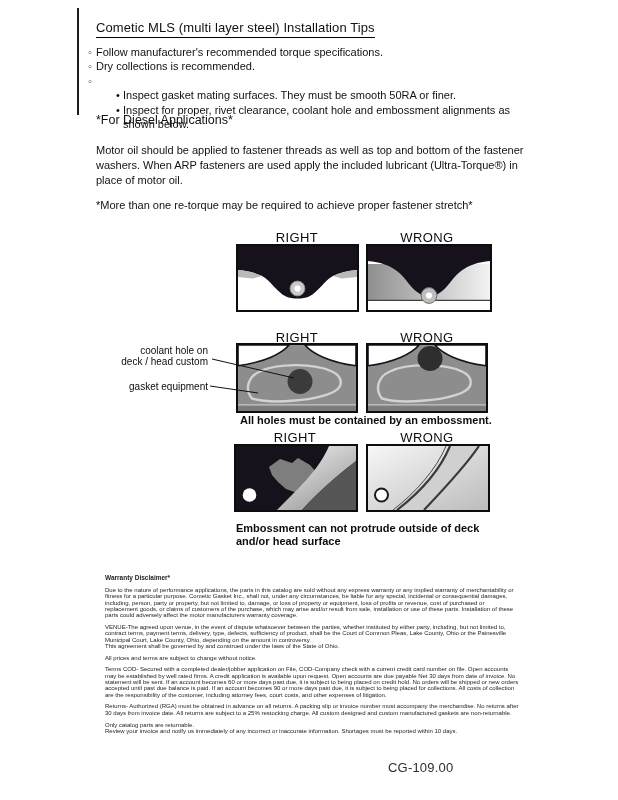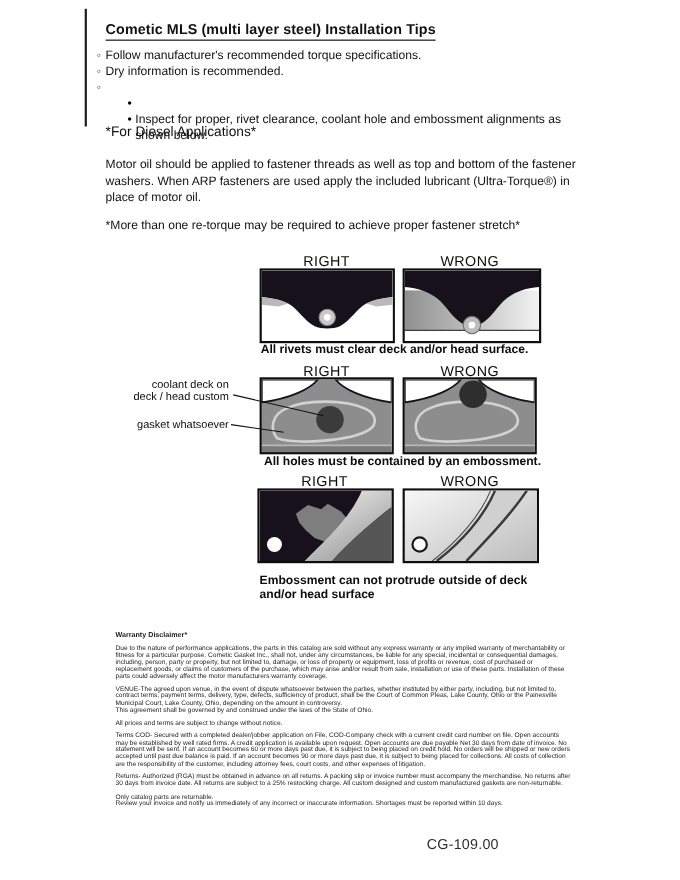--- a/index.html
+++ b/index.html
@@ -5,21 +5,21 @@
   html,body{margin:0;padding:0;background:#ffffff;}
   .page{
     position:relative;width:618px;height:800px;background:#ffffff;overflow:hidden;
     font-family:"Liberation Sans","DejaVu Sans",sans-serif;color:#111;
   }
   .reg-mark{position:absolute;left:77px;top:8px;width:2px;height:107px;background:#1c1c1c;}
 
   
   .sec-tips{position:absolute;left:88px;top:18px;width:440px;}
   .doc-title{
-    display:inline-block;margin:0 0 7px 8px;font-size:13px;font-weight:bold;
+    display:inline-block;margin:0 0 7px 8px;font-size:13px;font-weight:normal;
     border-bottom:1.5px solid #000;padding-bottom:1.5px;letter-spacing:.1px;
   }
   .blist{margin:0;padding:0;list-style:none;font-size:11px;line-height:14.5px;}
   .blist li{display:flex;}
   .blt{width:8px;flex:0 0 8px;color:#333;}
   .sub{margin-left:28px;}
   .sub .blt{width:7px;flex:0 0 7px;color:#000;}
 
   
   .sec-diesel{position:absolute;left:96px;top:113px;width:430px;}
@@ -52,27 +52,28 @@
 
   <div class="sec-tips">
     <h1 class="doc-title">Cometic MLS (multi layer steel) Installation Tips</h1>
     <ul class="blist">
       <li>
         <span class="blt">◦</span>
         <span>Follow manufacturer's recommended torque specifications.</span>
       </li>
       <li>
         <span class="blt">◦</span>
-        <span>Dry information is recommended.</span>
+        <span>Dry collections is recommended.</span>
       </li>
       <li>
         <span class="blt">◦</span>
       </li>
       <li class="sub">
         <span class="blt">•</span>
+        <span>Inspect gasket mating surfaces.  They must be smooth 50RA or finer.</span>
       </li>
       <li class="sub">
         <span class="blt">•</span>
         <span>Inspect for proper, rivet clearance, coolant hole and embossment alignments as shown below.</span>
       </li>
     </ul>
   </div>
 
   <div class="sec-diesel">
     <h2 class="diesel-h">*For Diesel Applications*</h2>
@@ -106,29 +107,28 @@
         </defs>
         <rect width="122" height="64" fill="#ffffff"></rect>
         <rect x="0" y="18" width="122" height="36" fill="url(#g1w)"></rect>
         <path d="M0 0 H122 V15 C110 16 101 19 93 25 C84 31.8 79 43.5 69 48.5 C64 50.9 58 50.9 53 48.5 C43 43.5 38 31.8 29 25 C21 19 12 16 0 15 Z" fill="#17111c"></path>
         <rect x="0" y="54.6" width="122" height="9.4" fill="#ffffff"></rect>
         <line x1="0" y1="54.3" x2="122" y2="54.3" stroke="#3f3f3f" stroke-width="1.2"></line>
         <circle cx="61" cy="49.5" r="7.9" fill="#bdbdbd" stroke="#6e6e6e" stroke-width="1"></circle>
         <circle cx="61" cy="49.5" r="3.1" fill="#ffffff"></circle>
       </svg>
     </div>
-    <div class="caption" style="left:237px;top:84px;">All rivets must clear deck and/or head surface.</div>
 
     <div class="dg-label" style="left:236px;top:102px;">RIGHT</div>
     <div class="dg-label" style="left:366px;top:102px;">WRONG</div>
 
     <div class="anno" style="top:117px;">
-      <div>coolant deck on</div>
+      <div>coolant hole on</div>
       <div>deck / head custom</div>
-      <div style="margin-top:14px;">gasket whatsoever</div>
+      <div style="margin-top:14px;">gasket equipment</div>
     </div>
 
     <div class="panel" style="left:236px;top:115px;">
       <svg width="118" height="66" viewBox="0 0 118 66">
         <rect width="118" height="66" fill="#8d8d8d"></rect>
         <path d="M0 0 H51 C44 8.5 27 17 0 20.8 Z" fill="#ffffff" stroke="#17111c" stroke-width="1.6"></path>
         <path d="M118 0 H67 C74 8.5 91 17 118 20.8 Z" fill="#ffffff" stroke="#17111c" stroke-width="1.6"></path>
         <path d="M14 53.5 C7 45 9 32 22 26.5 C40 17.5 77 18.5 94 26.5 C104 31 106 40.5 97 46 C81 55.5 33 59.5 14 53.5 Z" fill="none" stroke="#d2d2d2" stroke-width="2.4"></path>
         <circle cx="62" cy="36.5" r="12.5" fill="#3b3b3b"></circle>
         <line x1="0" y1="59.8" x2="118" y2="59.8" stroke="#b8b8b8" stroke-width="1.4"></line>

